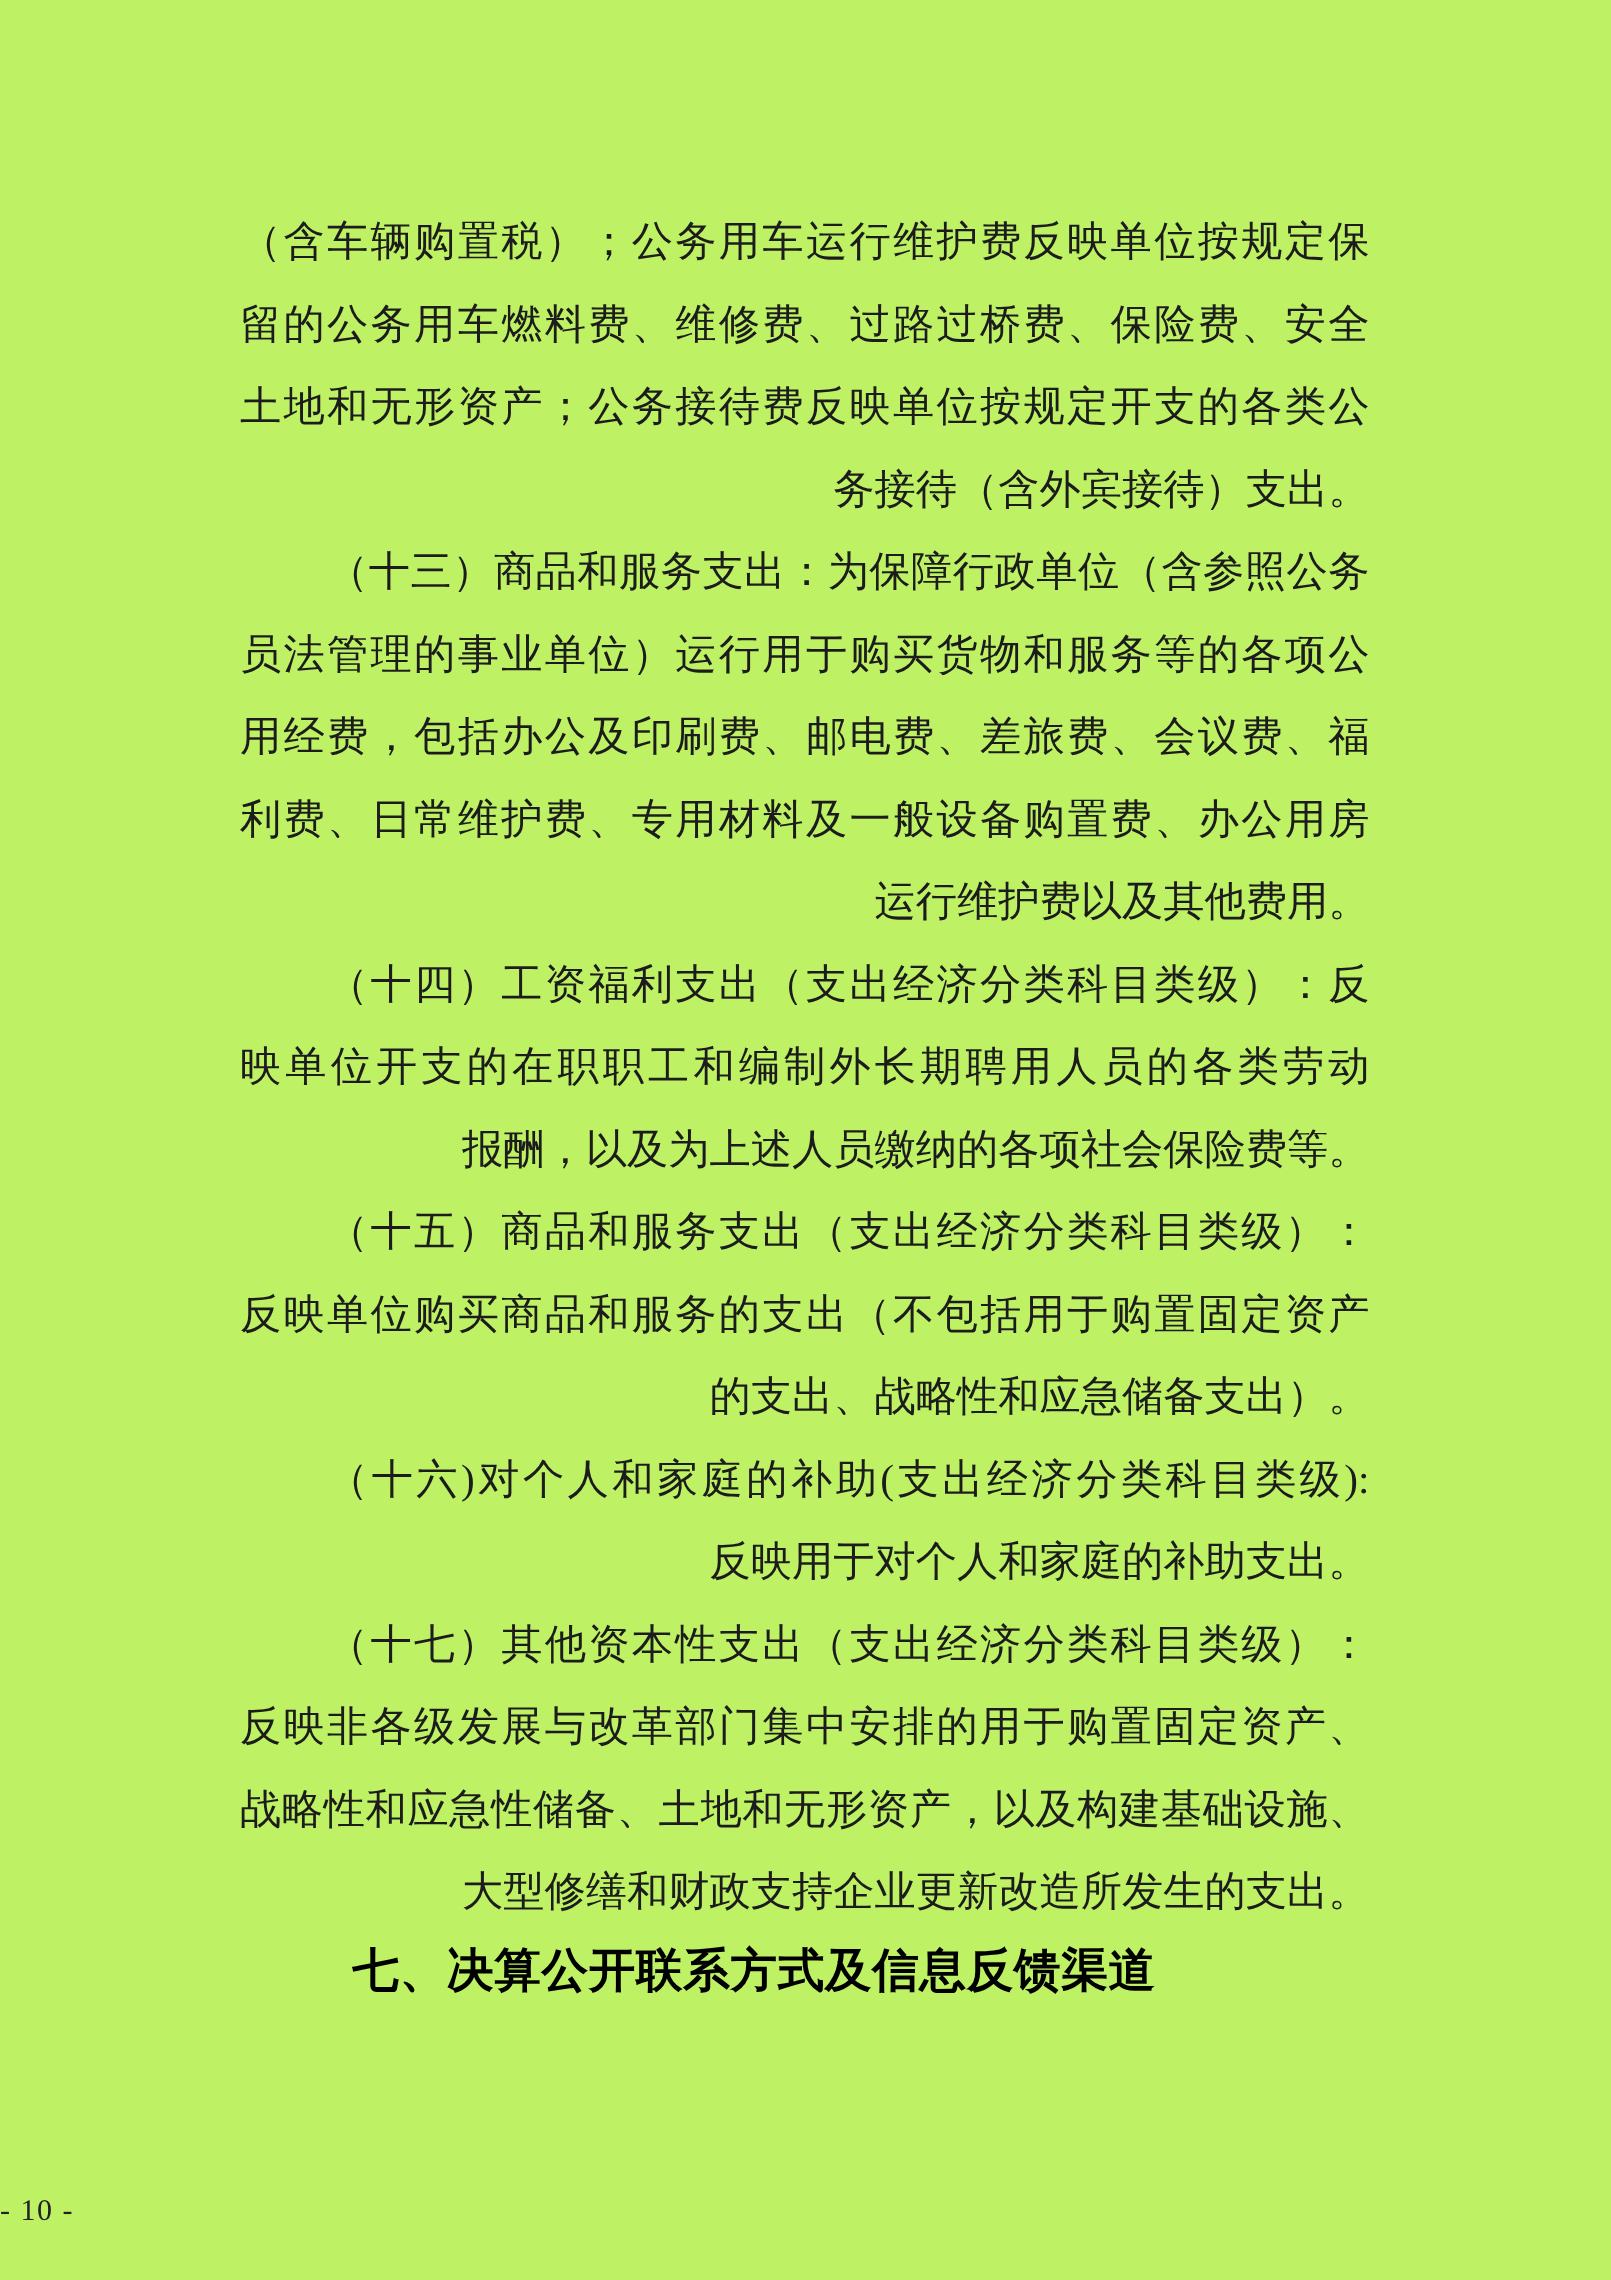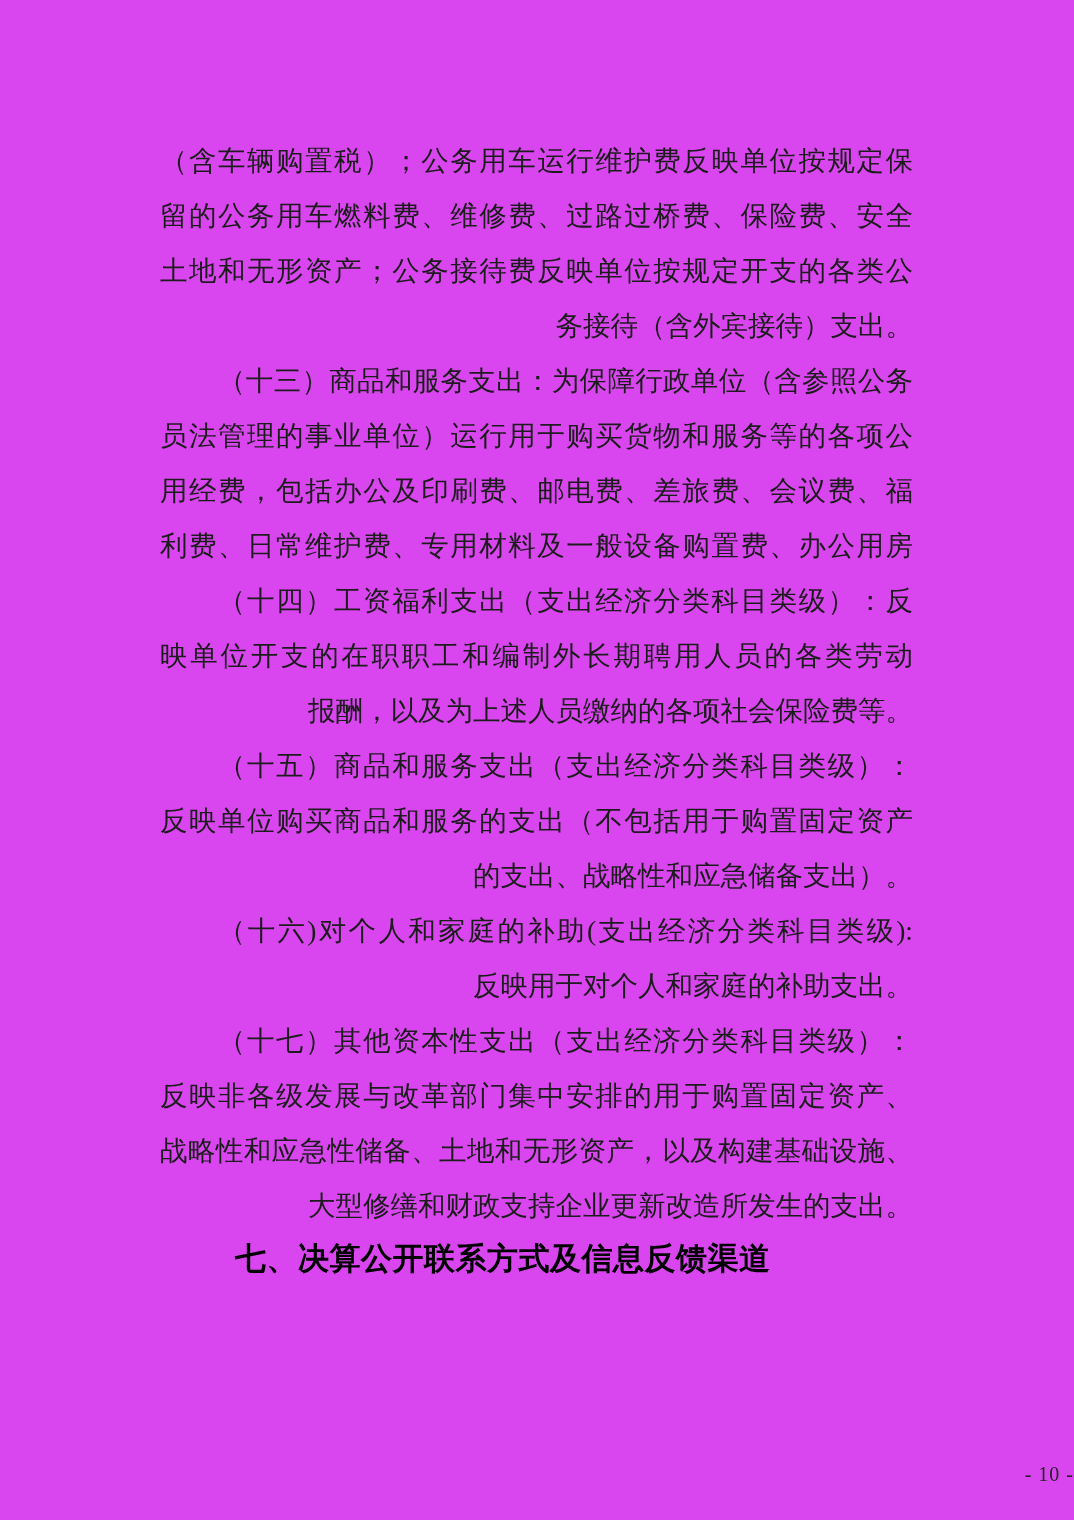--- a/index.html
+++ b/index.html
@@ -4,21 +4,21 @@
 <style>
   html, body {
     margin: 0;
     padding: 0;
     background: #ffffff;
   }
   .page {
     position: relative;
     width: 1074px;
     height: 1520px;
-    background: #d946ef;
+    background: #bef264;
     overflow: hidden;
     font-family: "Liberation Serif", "DejaVu Serif", serif;
   }
   .doc-body {
     position: absolute;
     left: 160px;
     top: 133px;
     width: 753px;
   }
   .doc-line {
@@ -46,21 +46,21 @@
     line-height: 52px;
     color: #000000;
     letter-spacing: 0.5px;
     white-space: nowrap;
   }
   .page-footer {
     position: absolute;
     left: 0;
     top: 1462px;
     width: 100%;
-    text-align: right;
+    text-align: left;
     font-size: 20px;
     line-height: 24px;
     color: #222222;
     font-family: "Liberation Serif", "DejaVu Serif", serif;
     letter-spacing: 1px;
   }
 </style>
 </head>
 <body>
 
@@ -68,20 +68,21 @@
   <div class="doc-body" id="doc-body">
 
     <div class="doc-line fill">（含车辆购置税）；公务用车运行维护费反映单位按规定保</div>
       <div class="doc-line fill">留的公务用车燃料费、维修费、过路过桥费、保险费、安全</div>
       <div class="doc-line fill">土地和无形资产；公务接待费反映单位按规定开支的各类公</div>
       <div class="doc-line">务接待（含外宾接待）支出。</div>
       <div class="doc-line fill indent">（十三）商品和服务支出：为保障行政单位（含参照公务</div>
       <div class="doc-line fill">员法管理的事业单位）运行用于购买货物和服务等的各项公</div>
       <div class="doc-line fill">用经费，包括办公及印刷费、邮电费、差旅费、会议费、福</div>
       <div class="doc-line fill">利费、日常维护费、专用材料及一般设备购置费、办公用房</div>
+      <div class="doc-line">运行维护费以及其他费用。</div>
       <div class="doc-line fill indent">（十四）工资福利支出（支出经济分类科目类级）：反</div>
       <div class="doc-line fill">映单位开支的在职职工和编制外长期聘用人员的各类劳动</div>
       <div class="doc-line">报酬，以及为上述人员缴纳的各项社会保险费等。</div>
       <div class="doc-line fill indent">（十五）商品和服务支出（支出经济分类科目类级）：</div>
       <div class="doc-line fill">反映单位购买商品和服务的支出（不包括用于购置固定资产</div>
       <div class="doc-line">的支出、战略性和应急储备支出）。</div>
       <div class="doc-line fill indent">（十六)对个人和家庭的补助(支出经济分类科目类级):</div>
       <div class="doc-line">反映用于对个人和家庭的补助支出。</div>
       <div class="doc-line fill indent">（十七）其他资本性支出（支出经济分类科目类级）：</div>
       <div class="doc-line fill">反映非各级发展与改革部门集中安排的用于购置固定资产、</div>

